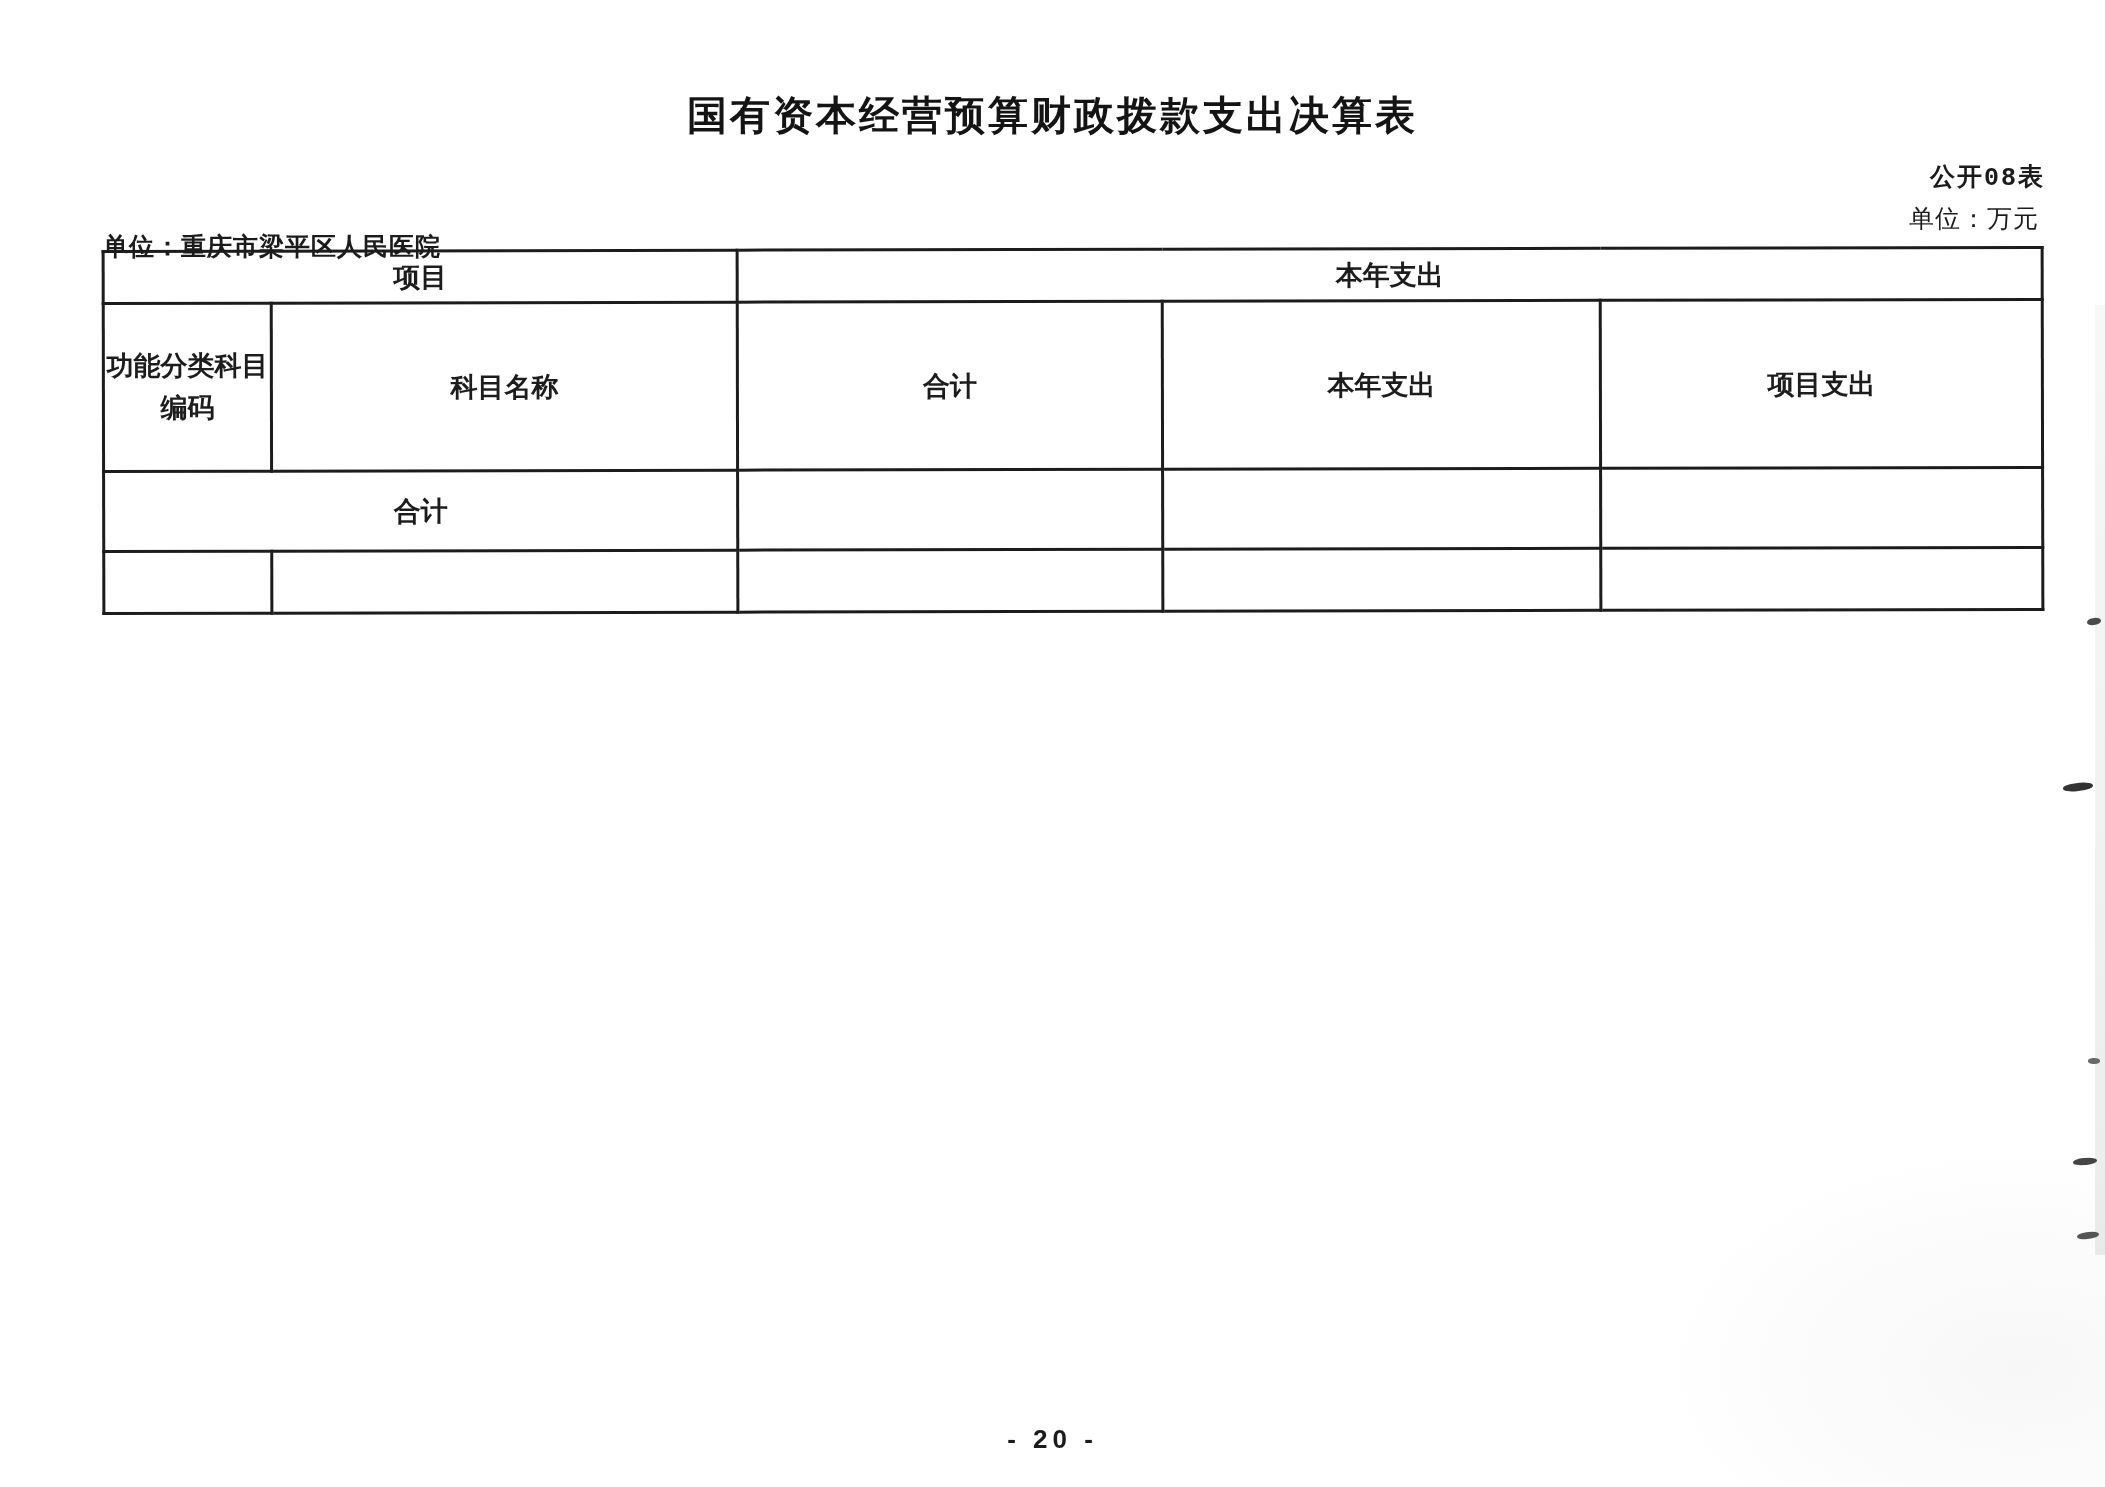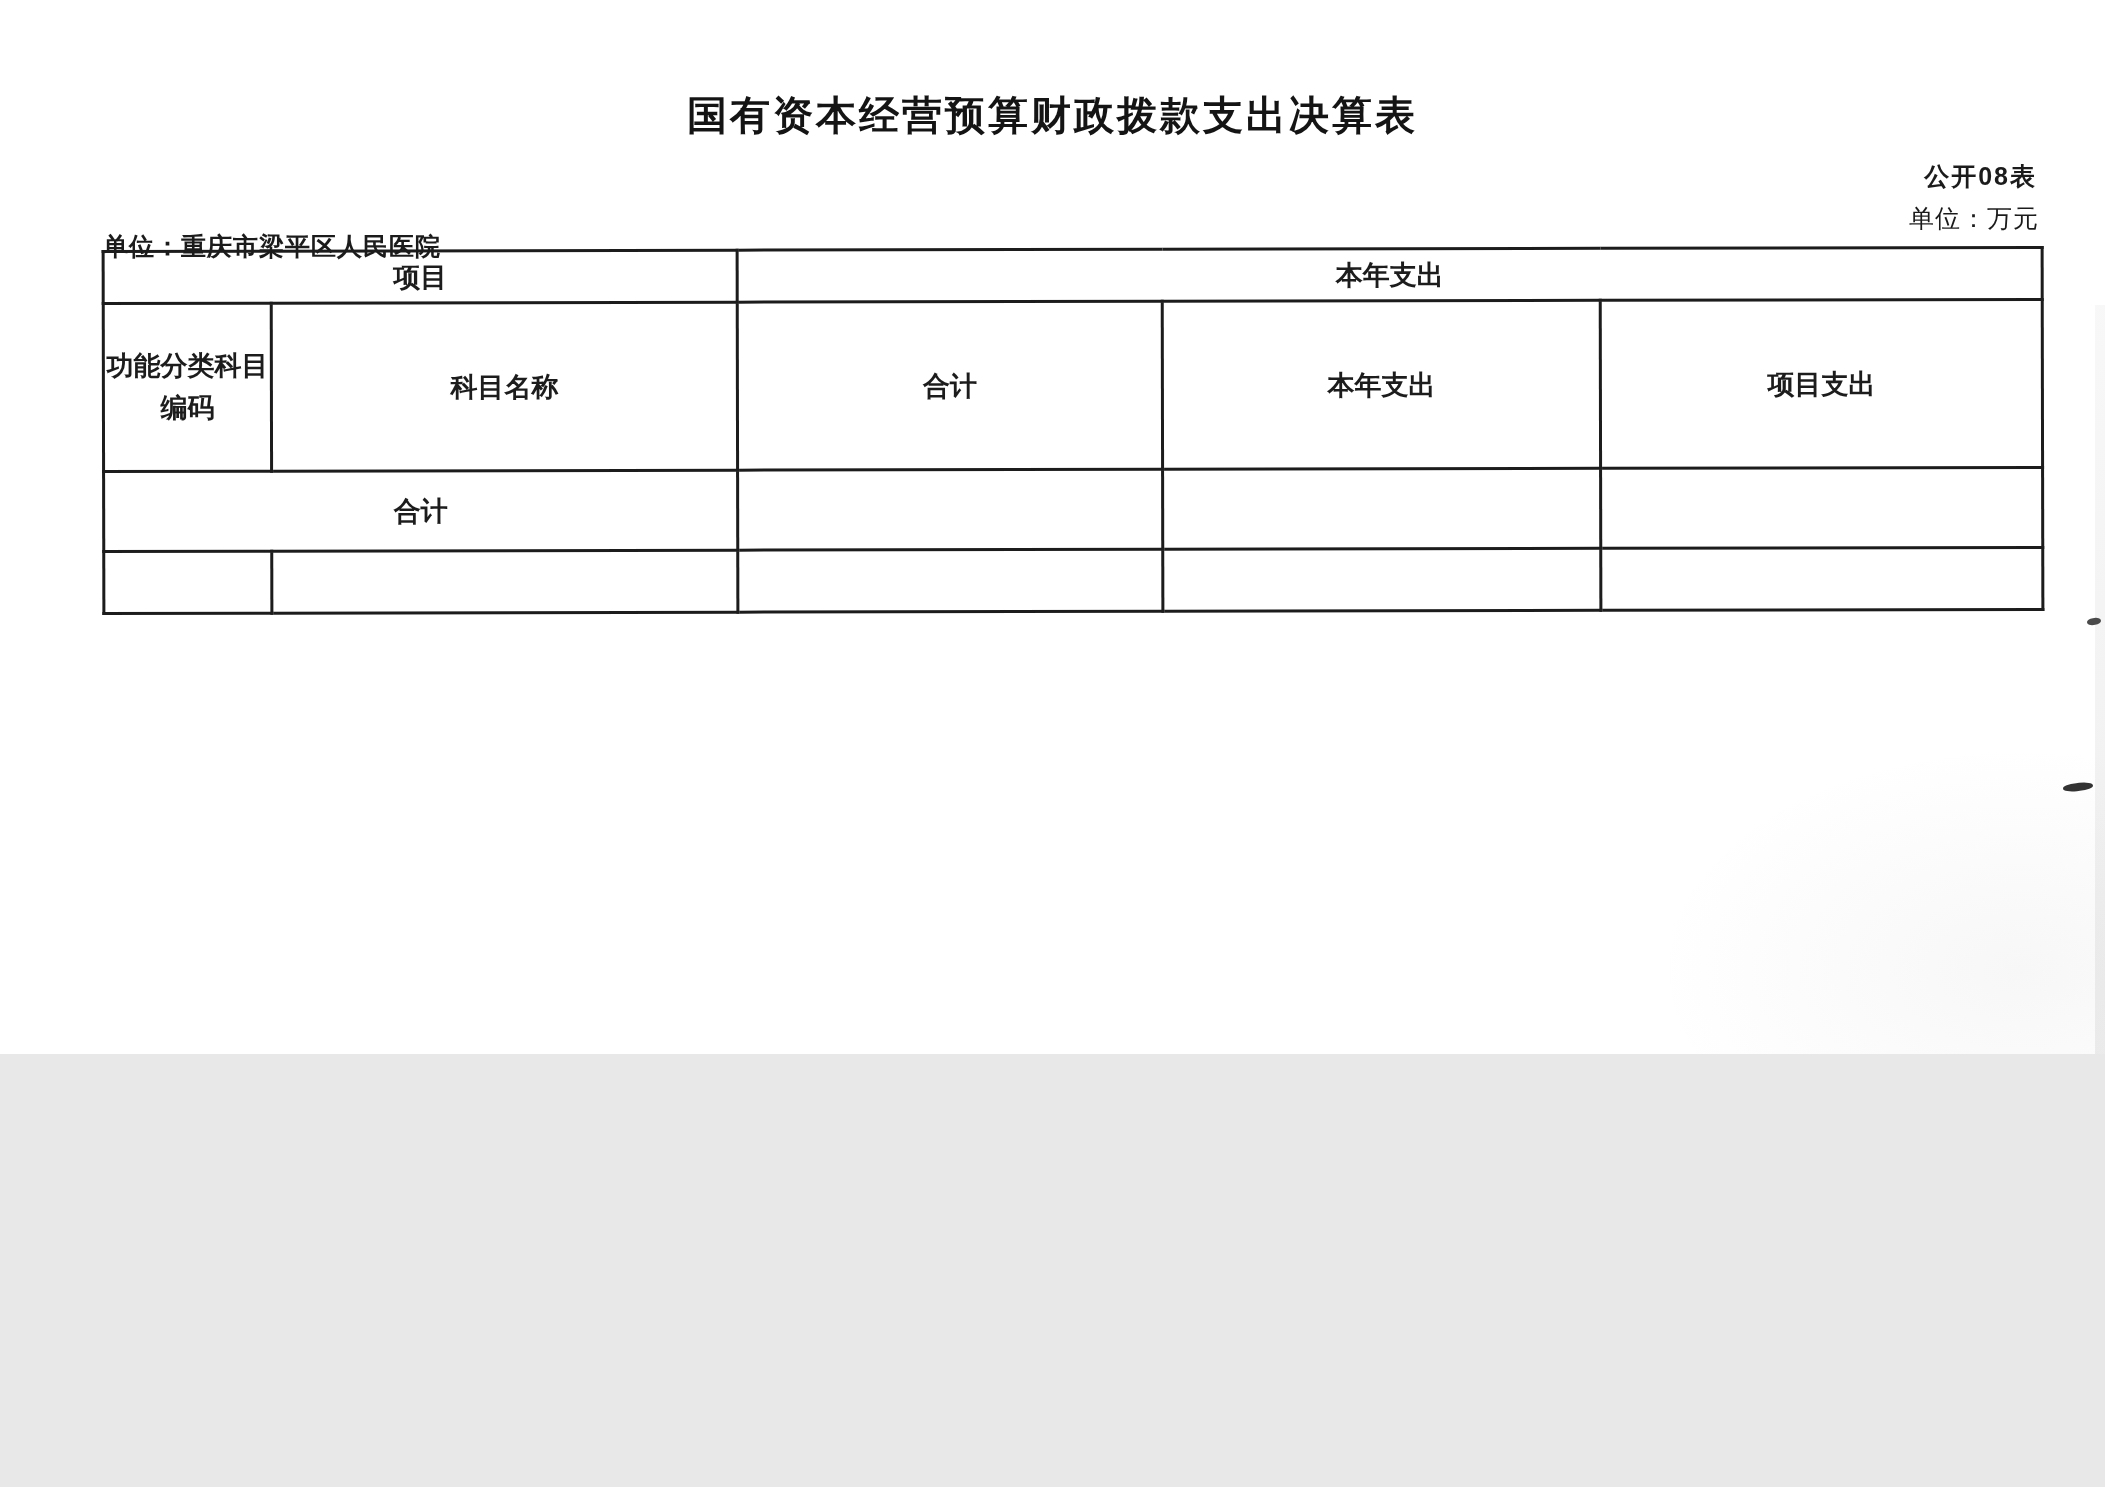--- a/index.html
+++ b/index.html
@@ -2,21 +2,21 @@
 <html><head>
 <meta charset="utf-8">
 <style>
   * { margin: 0; padding: 0; box-sizing: border-box; }
   html, body { background: #e8e8e8; }
   body { font-family: "Liberation Sans", "DejaVu Sans", sans-serif; }
 
   .page {
     position: relative;
     width: 2105px;
-    height: 1054px;
+    height: 1487px;
     margin: 0 auto;
     overflow: hidden;
     color: #1b1b1b;
     background:
       radial-gradient(ellipse 520px 320px at 96% 92%, rgba(120,120,120,0.06), transparent 70%),
       #ffffff;
   }
 
   .title {
     position: absolute;
@@ -26,24 +26,25 @@
     text-align: center;
     font-size: 40px;
     font-weight: bold;
     letter-spacing: 3px;
     color: #141414;
   }
 
   .table-code {
     position: absolute;
     top: 160px;
-    right: 68px;
+    right: 60px;
     font-size: 25px;
     font-weight: bold;
     letter-spacing: 2px;
+    font-family: Liberation Mono, monospace;
   }
 
   .unit-right {
     position: absolute;
     top: 202px;
     right: 66px;
     font-size: 25px;
     font-weight: normal;
     letter-spacing: 1px;
   }

